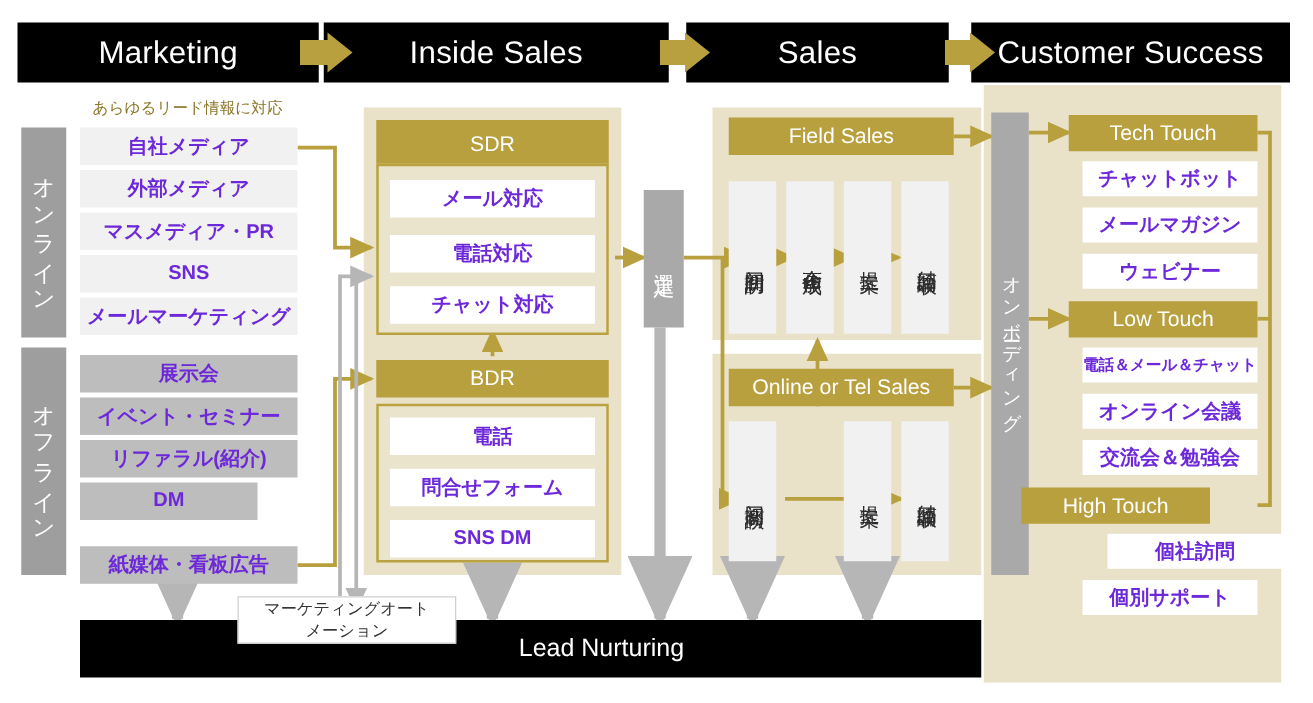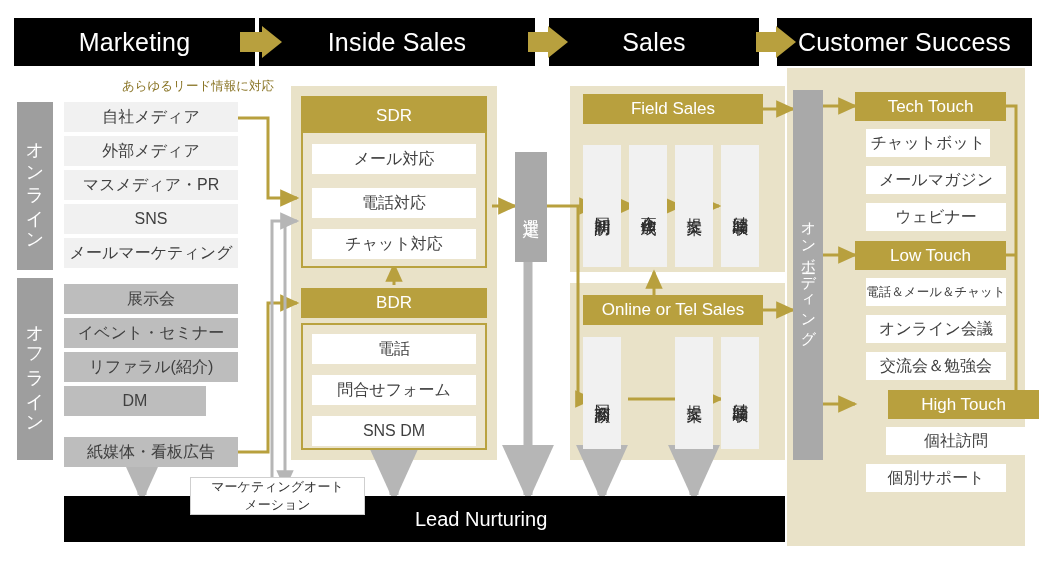--- a/index.html
+++ b/index.html
@@ -10,22 +10,22 @@
   
   .phase{background:#000;color:#fff;display:flex;align-items:center;justify-content:center;
          font-size:25px;letter-spacing:0.2px;}
   
   .panel{background:#e9e2c8;}
   .panel-inner{border:2px solid #b9a23f;background:#ebe4cd;}
   
   .gold{background:#b8a03e;color:#fff;display:flex;align-items:center;justify-content:center;
         font-size:17px;}
   
-  .box{display:flex;align-items:center;justify-content:center;font-size:16px;color:#404040;
-       background:#f1f1f1;}
+  .box{display:flex;align-items:center;justify-content:center;font-size:16px;color:#6d28d9;
+       background:#f1f1f1;font-weight:bold;}
   .box.white{background:#fff;}
   .box.gray{background:#bdbdbd;}
   .box.sm{font-size:12.5px;}
   
   .vert{writing-mode:vertical-rl;text-orientation:upright;display:flex;align-items:center;
         justify-content:center;}
   .sidebar{background:#9e9e9e;color:#fff;font-size:18px;letter-spacing:2px;}
   .vbox{background:#f1f1f1;color:#2b2b2b;font-size:16px;letter-spacing:1px;}
   .onboard{background:#a9a9a9;color:#fff;font-size:15px;letter-spacing:1px;}
   .sel{background:#a9a9a9;color:#fff;font-size:17px;letter-spacing:1px;}
@@ -111,21 +111,21 @@
   <div class="abs phase" style="left:777px;top:18px;width:255px;height:48px;">
     <span>Customer Success</span>
   </div>
 
   <svg width="1050" height="562">
     <path d="M240,32 L262,32 L262,26 L282,42 L262,58 L262,52 L240,52 z" fill="#b8a03e"></path>
     <path d="M528,32 L548,32 L548,26 L568,42 L548,58 L548,52 L528,52 z" fill="#b8a03e"></path>
     <path d="M756,32 L776,32 L776,26 L796,42 L776,58 L776,52 L756,52 z" fill="#b8a03e"></path>
   </svg>
 
-  <div class="abs cap" style="left:74px;top:78px;width:200px;height:16px;text-align:right;">あらゆるリード情報に対応</div>
+  <div class="abs cap" style="left:74px;top:78px;width:200px;height:16px;">あらゆるリード情報に対応</div>
 
   <div class="abs vert sidebar" style="left:17px;top:102px;width:36px;height:168px;">
     <span>オンライン</span>
   </div>
   <div class="abs vert sidebar" style="left:17px;top:278px;width:36px;height:182px;">
     <span>オフライン</span>
   </div>
 
   <div class="abs box" style="left:64px;top:102px;width:174px;height:30px;">
     <span>自社メディア</span>
@@ -220,21 +220,21 @@
     <span>結論回収</span>
     </div>
 
   <div class="abs vert onboard" style="left:793px;top:90px;width:30px;height:370px;">
     <span>オンボーディング</span>
     </div>
 
   <div class="abs gold" style="left:855px;top:92px;width:151px;height:29px;">
     <span>Tech Touch</span>
     </div>
-  <div class="abs box white" style="left:866px;top:129px;width:124px;height:28px;">
+  <div class="abs box white" style="left:866px;top:129px;width:140px;height:28px;">
     <span>チャットボット</span>
     </div>
   <div class="abs box white" style="left:866px;top:166px;width:140px;height:28px;">
     <span>メールマガジン</span>
     </div>
   <div class="abs box white" style="left:866px;top:203px;width:140px;height:28px;">
     <span>ウェビナー</span>
     </div>
 
   <div class="abs gold" style="left:855px;top:241px;width:151px;height:29px;">
@@ -243,21 +243,21 @@
   <div class="abs box white sm" style="left:866px;top:278px;width:140px;height:28px;">
     <span>電話＆メール＆チャット</span>
     </div>
   <div class="abs box white" style="left:866px;top:315px;width:140px;height:28px;">
     <span>オンライン会議</span>
     </div>
   <div class="abs box white" style="left:866px;top:352px;width:140px;height:28px;">
     <span>交流会＆勉強会</span>
     </div>
 
-  <div class="abs gold" style="left:888px;top:390px;width:151px;height:29px;">
+  <div class="abs gold" style="left:817px;top:390px;width:151px;height:29px;">
     <span>High Touch</span>
     </div>
   <div class="abs box white" style="left:866px;top:427px;width:140px;height:28px;margin-left:20px;">
     <span>個社訪問</span>
     </div>
   <div class="abs box white" style="left:866px;top:464px;width:140px;height:28px;">
     <span>個別サポート</span>
     </div>
 
   <div class="abs nurt" style="left:64px;top:496px;width:721px;height:46px;">

